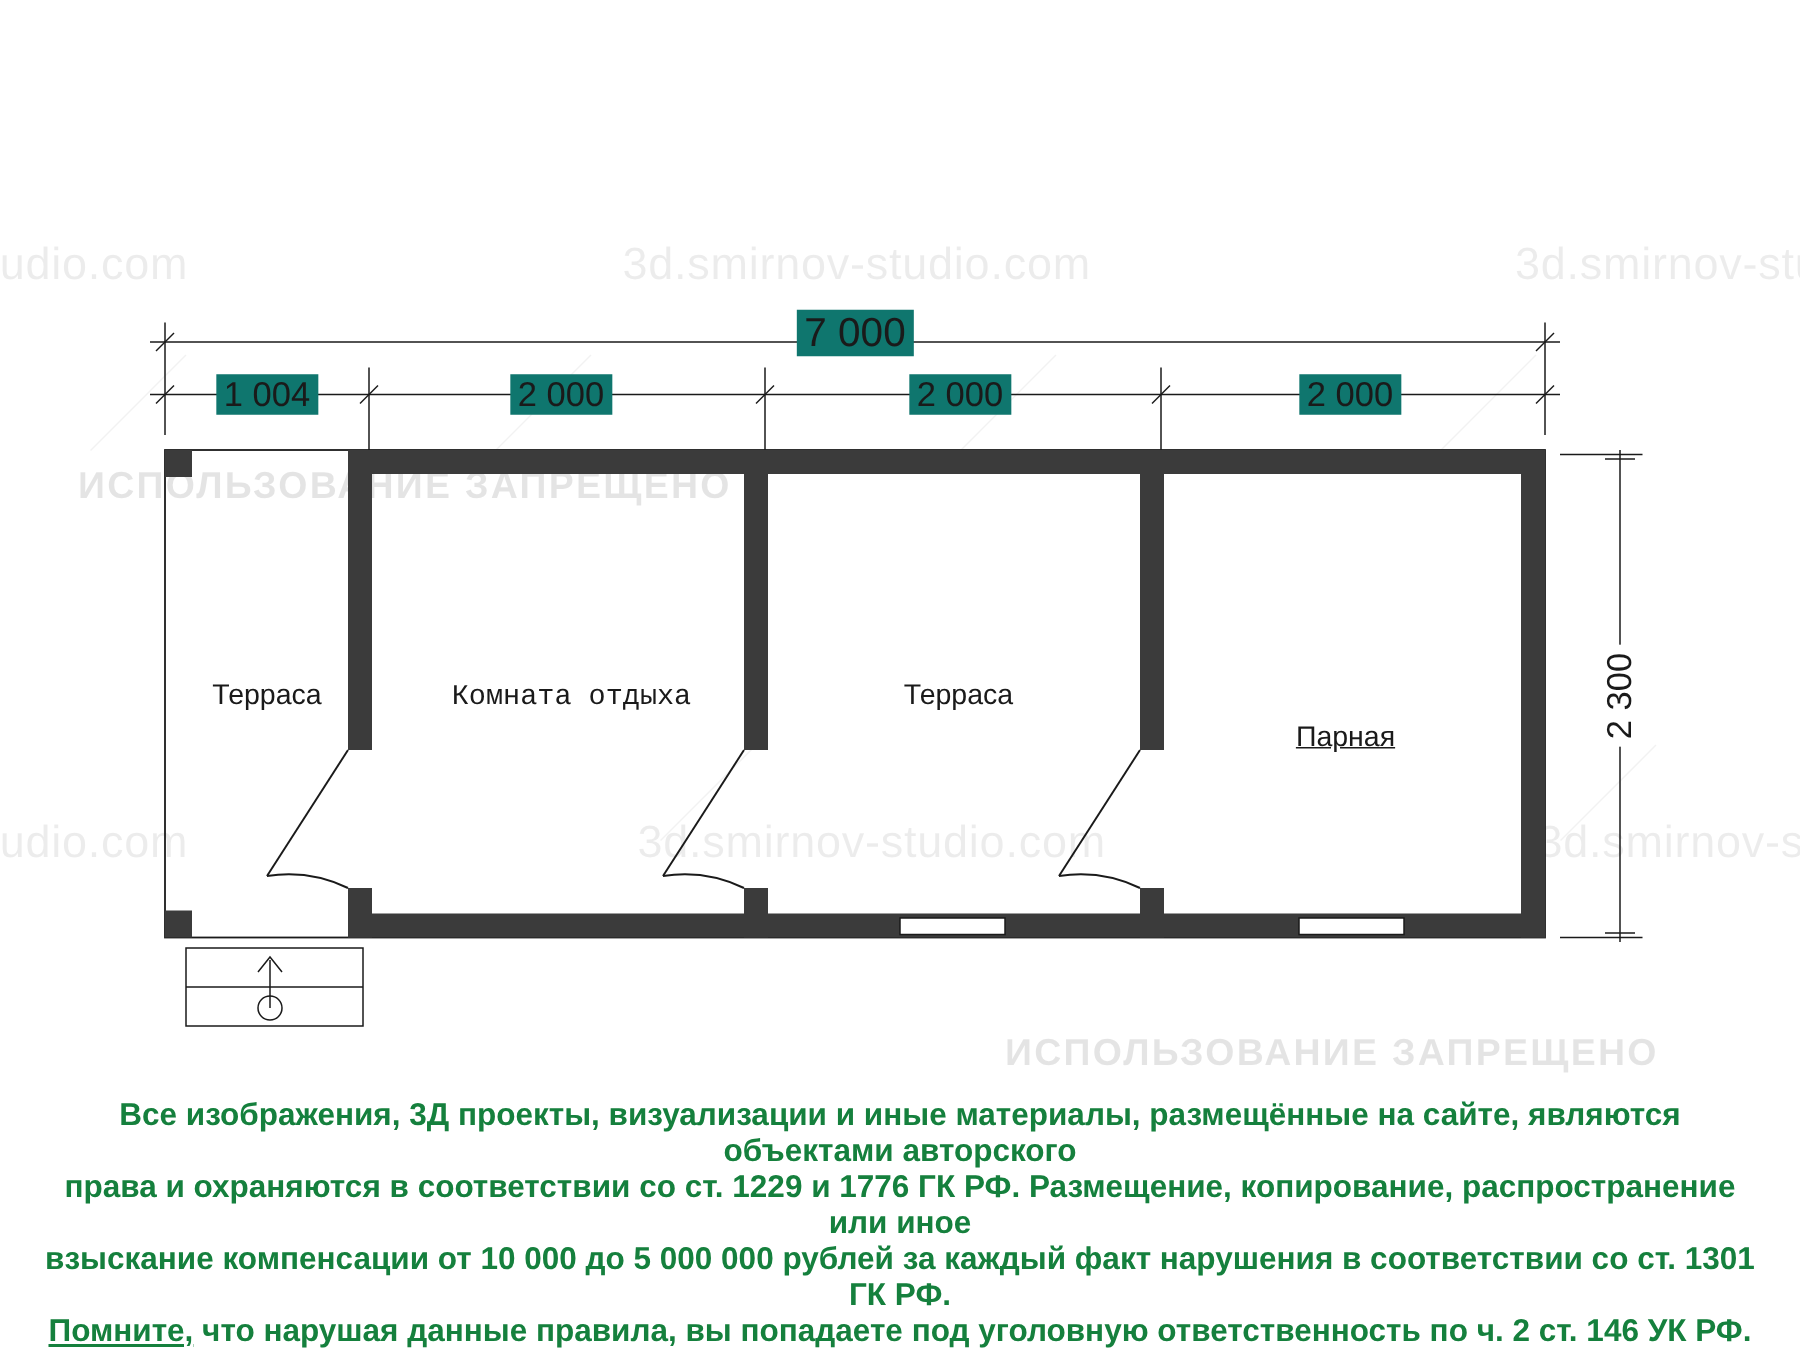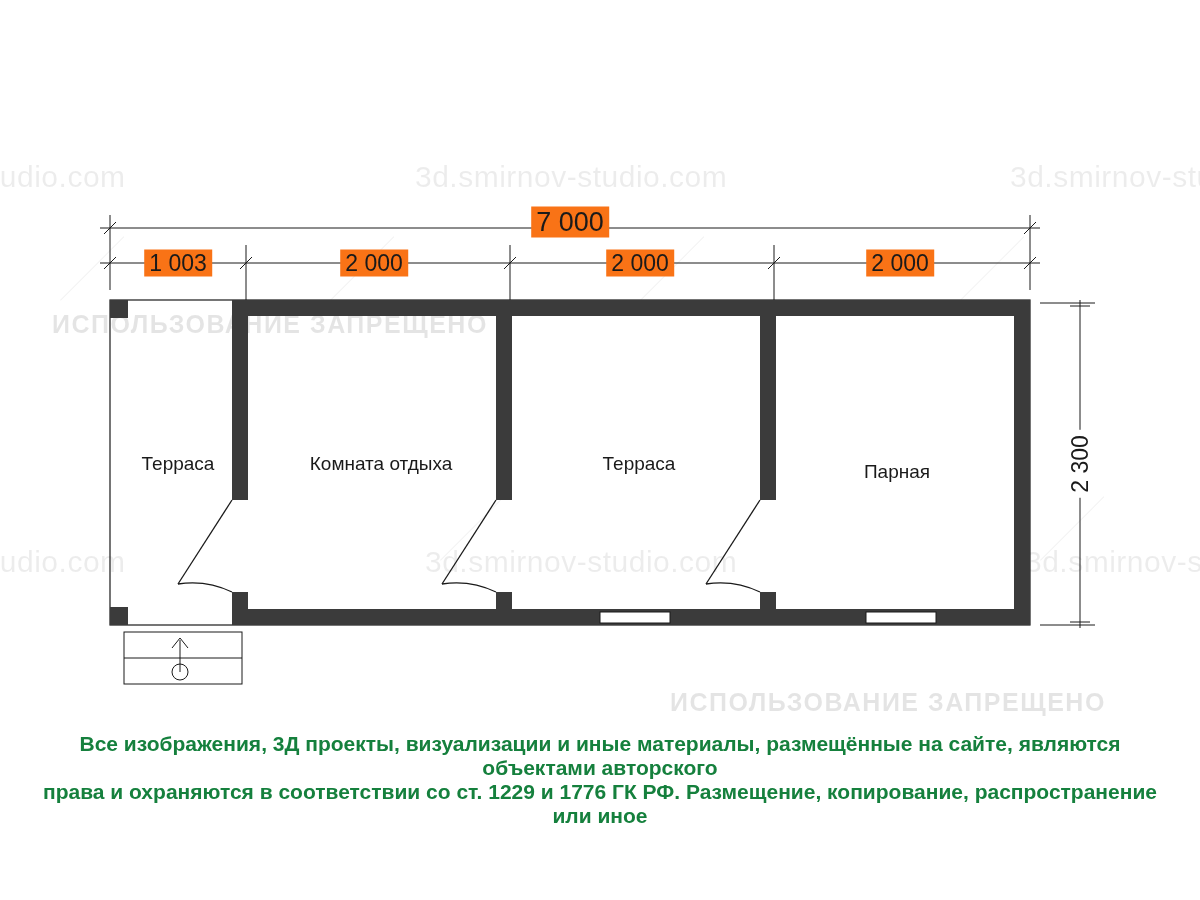--- a/index.html
+++ b/index.html
@@ -59,21 +59,21 @@
     text-align: left;
     transform: translate(-50%, -50%);
   }
 
   .dimtext {
     position: absolute;
     font-size: 23px;
     color: #1a1a1a;
     white-space: nowrap;
     transform: translate(-50%, -50%);
-    background: #f97316;
+    background: #0f766e;
     padding: 0 5px;
   }
   .dimtext-total { font-size: 27px; }
   .dimtext-vert {
     position: absolute;
     font-size: 23px;
     color: #1a1a1a;
     white-space: nowrap;
     transform: translate(-50%, -50%) rotate(-90deg);
     background: #ffffff;
@@ -194,30 +194,34 @@
     <line x1="124" y1="658" x2="242" y2="658"></line>
 
     <line x1="180" y1="640" x2="180" y2="672"></line>
     <path d="M172,648 L180,638 L188,648" fill="none"></path>
     <circle cx="180" cy="672" r="8"></circle>
   </g>
 </svg>
 
 <div>
   <div class="dimtext dimtext-total" style="left:570px; top:222px;">7 000</div>
-  <div class="dimtext" style="left:178px; top:263px;">1 003</div>
+  <div class="dimtext" style="left:178px; top:263px;">1 004</div>
   <div class="dimtext" style="left:374px; top:263px;">2 000</div>
   <div class="dimtext" style="left:640px; top:263px;">2 000</div>
   <div class="dimtext" style="left:900px; top:263px;">2 000</div>
   <div class="dimtext-vert" style="left:1080px; top:464px;">2 300</div>
 </div>
 
 <div>
   <div class="roomlabel" style="left:178px; top:464px;">Терраса</div>
-  <div class="roomlabel" style="left:381px; top:464px;">Комната отдыха</div>
+  <div class="roomlabel" style="left:381px; top:464px;font-family:Liberation Mono, monospace;">Комната отдыха</div>
   <div class="roomlabel" style="left:639px; top:464px;">Терраса</div>
-  <div class="roomlabel" style="left:897px; top:472px;">Парная</div>
+  <div class="roomlabel" style="left:897px; top:492px;text-decoration:underline;">Парная</div>
 </div>
 
 <div id="legal">
   <div>Все изображения, 3Д проекты, визуализации и иные материалы, размещённые на сайте, являются объектами авторского</div>
   <div>права и охраняются в соответствии со ст. 1229 и 1776 ГК РФ. Размещение, копирование, распространение или иное</div>
+  <div>взыскание компенсации от 10 000 до 5 000 000 рублей за каждый факт нарушения в соответствии со ст. 1301 ГК РФ.</div>
+  <div>
+    <span class="u">Помните,</span><span> что нарушая данные правила, вы попадаете под уголовную ответственность по ч. 2 ст. 146 УК РФ.</span>
+  </div>
 </div>
 
 </body></html>

